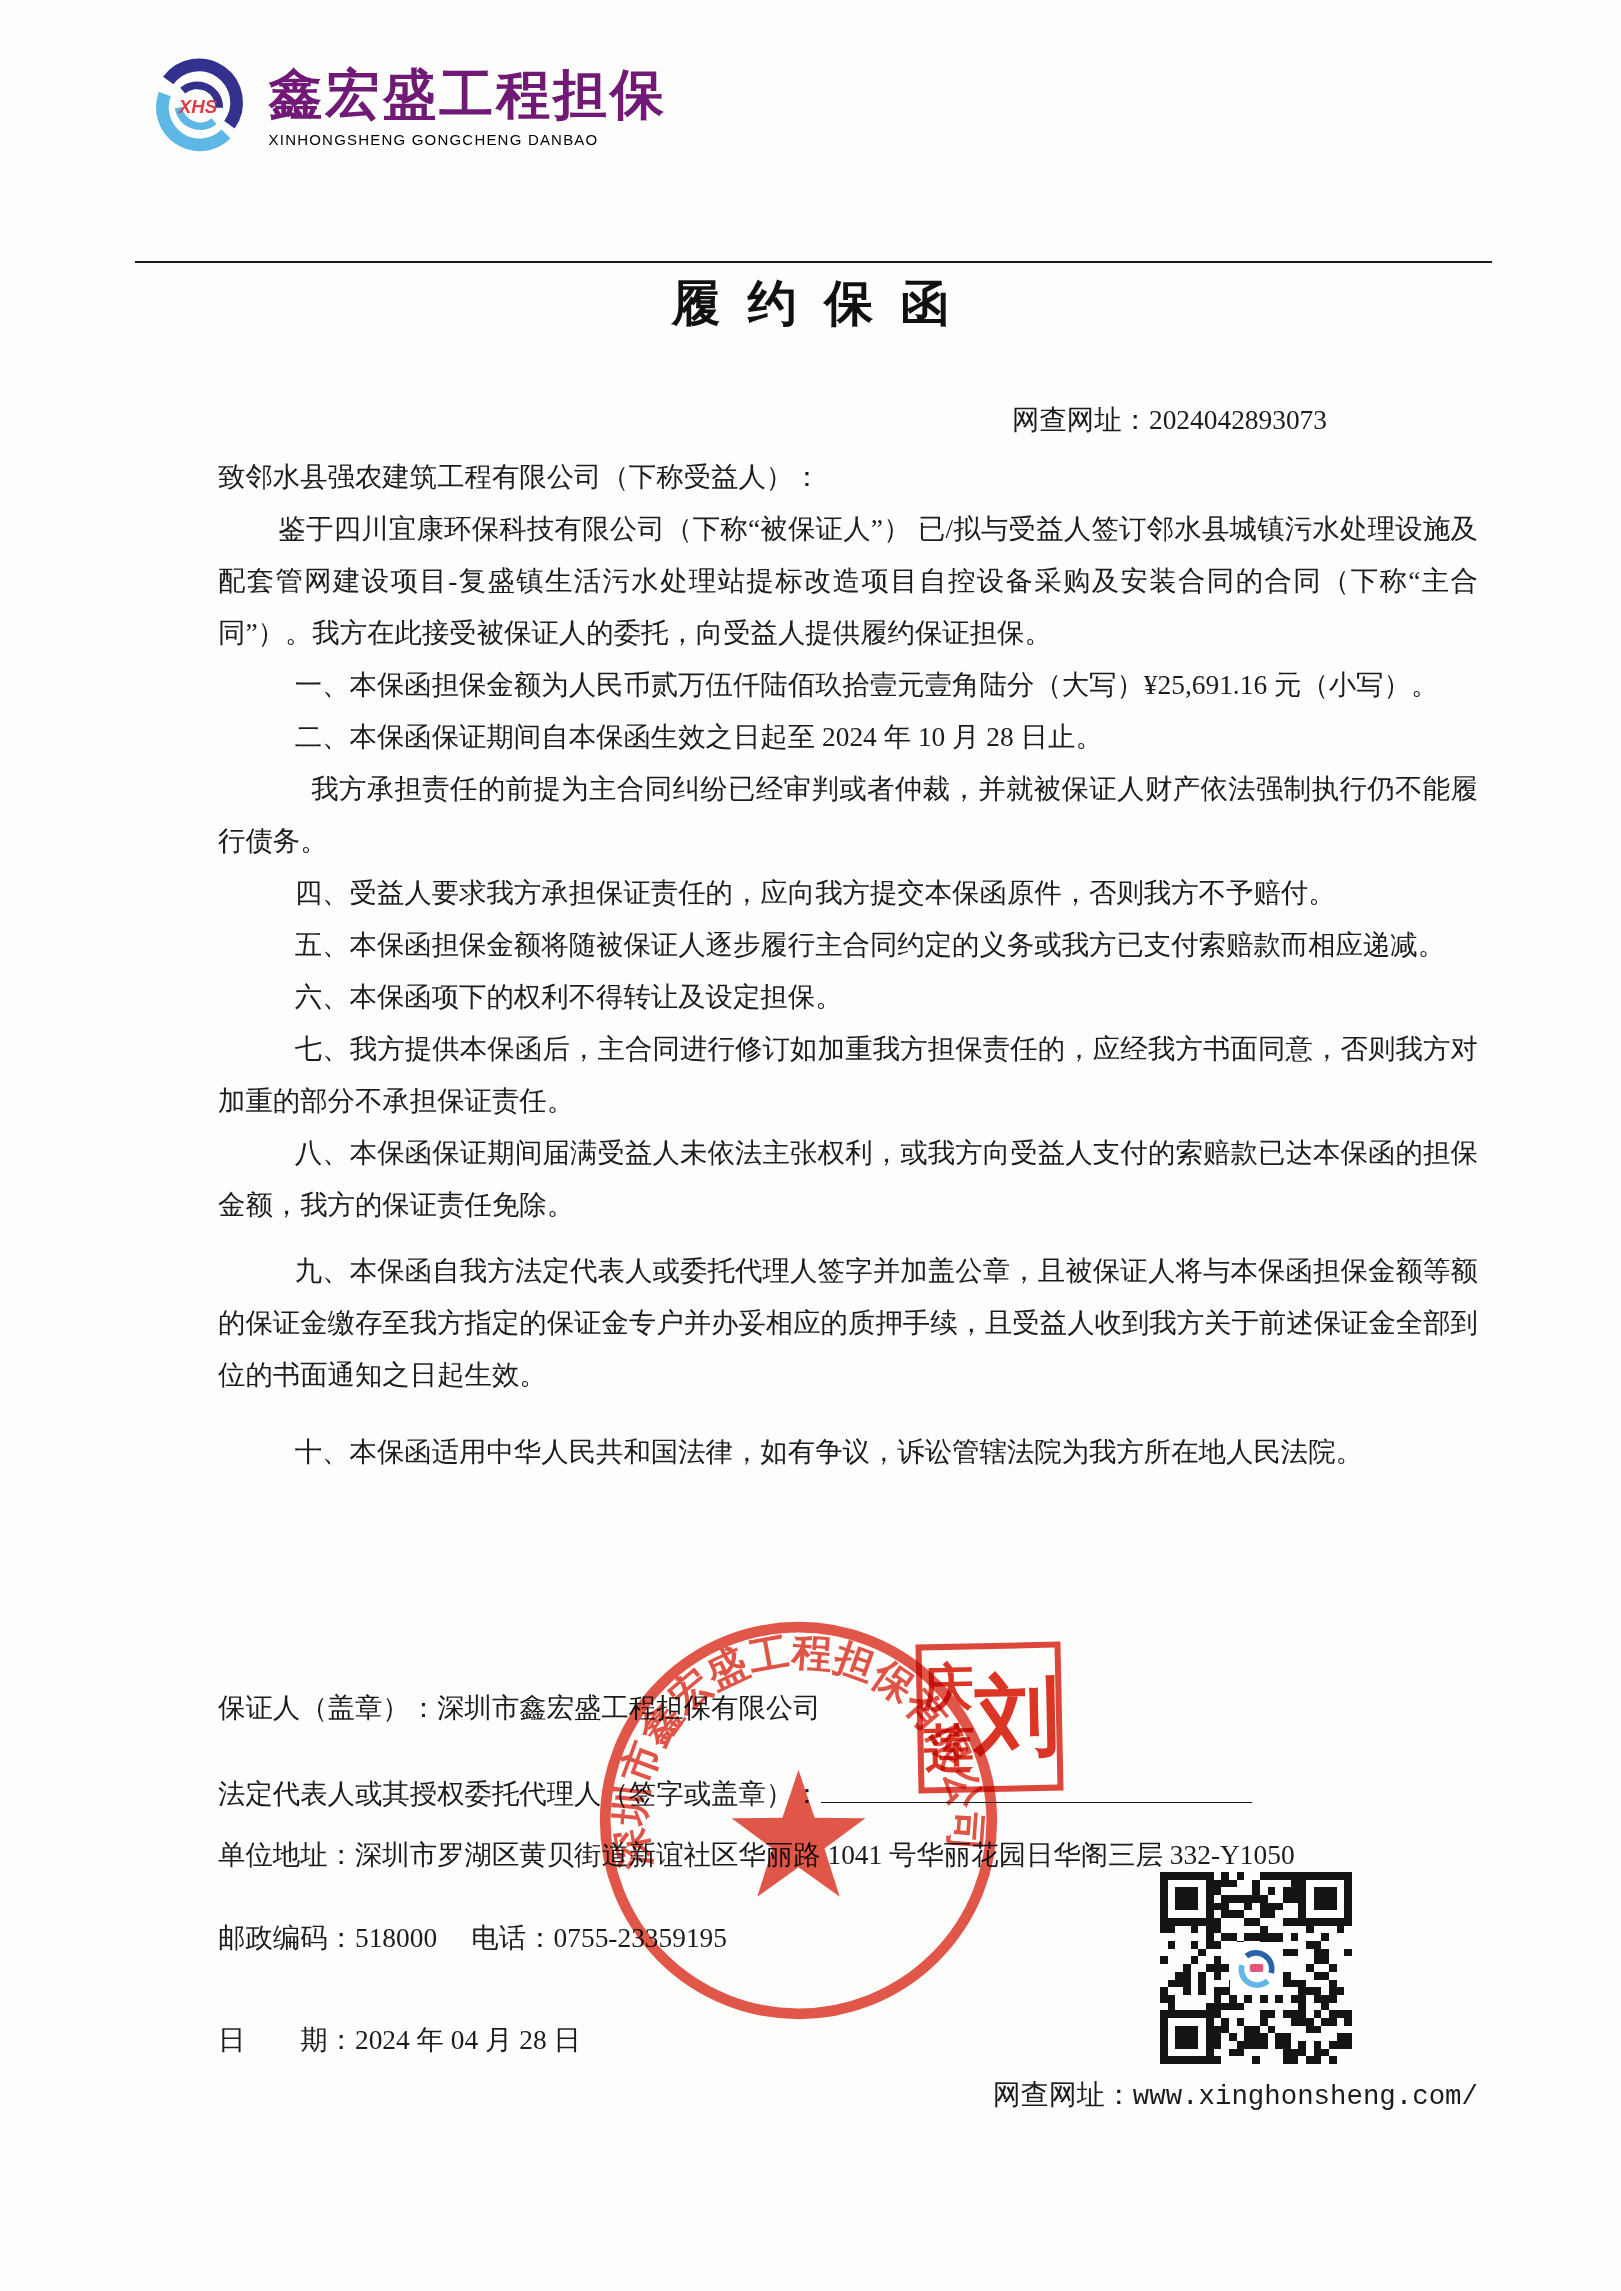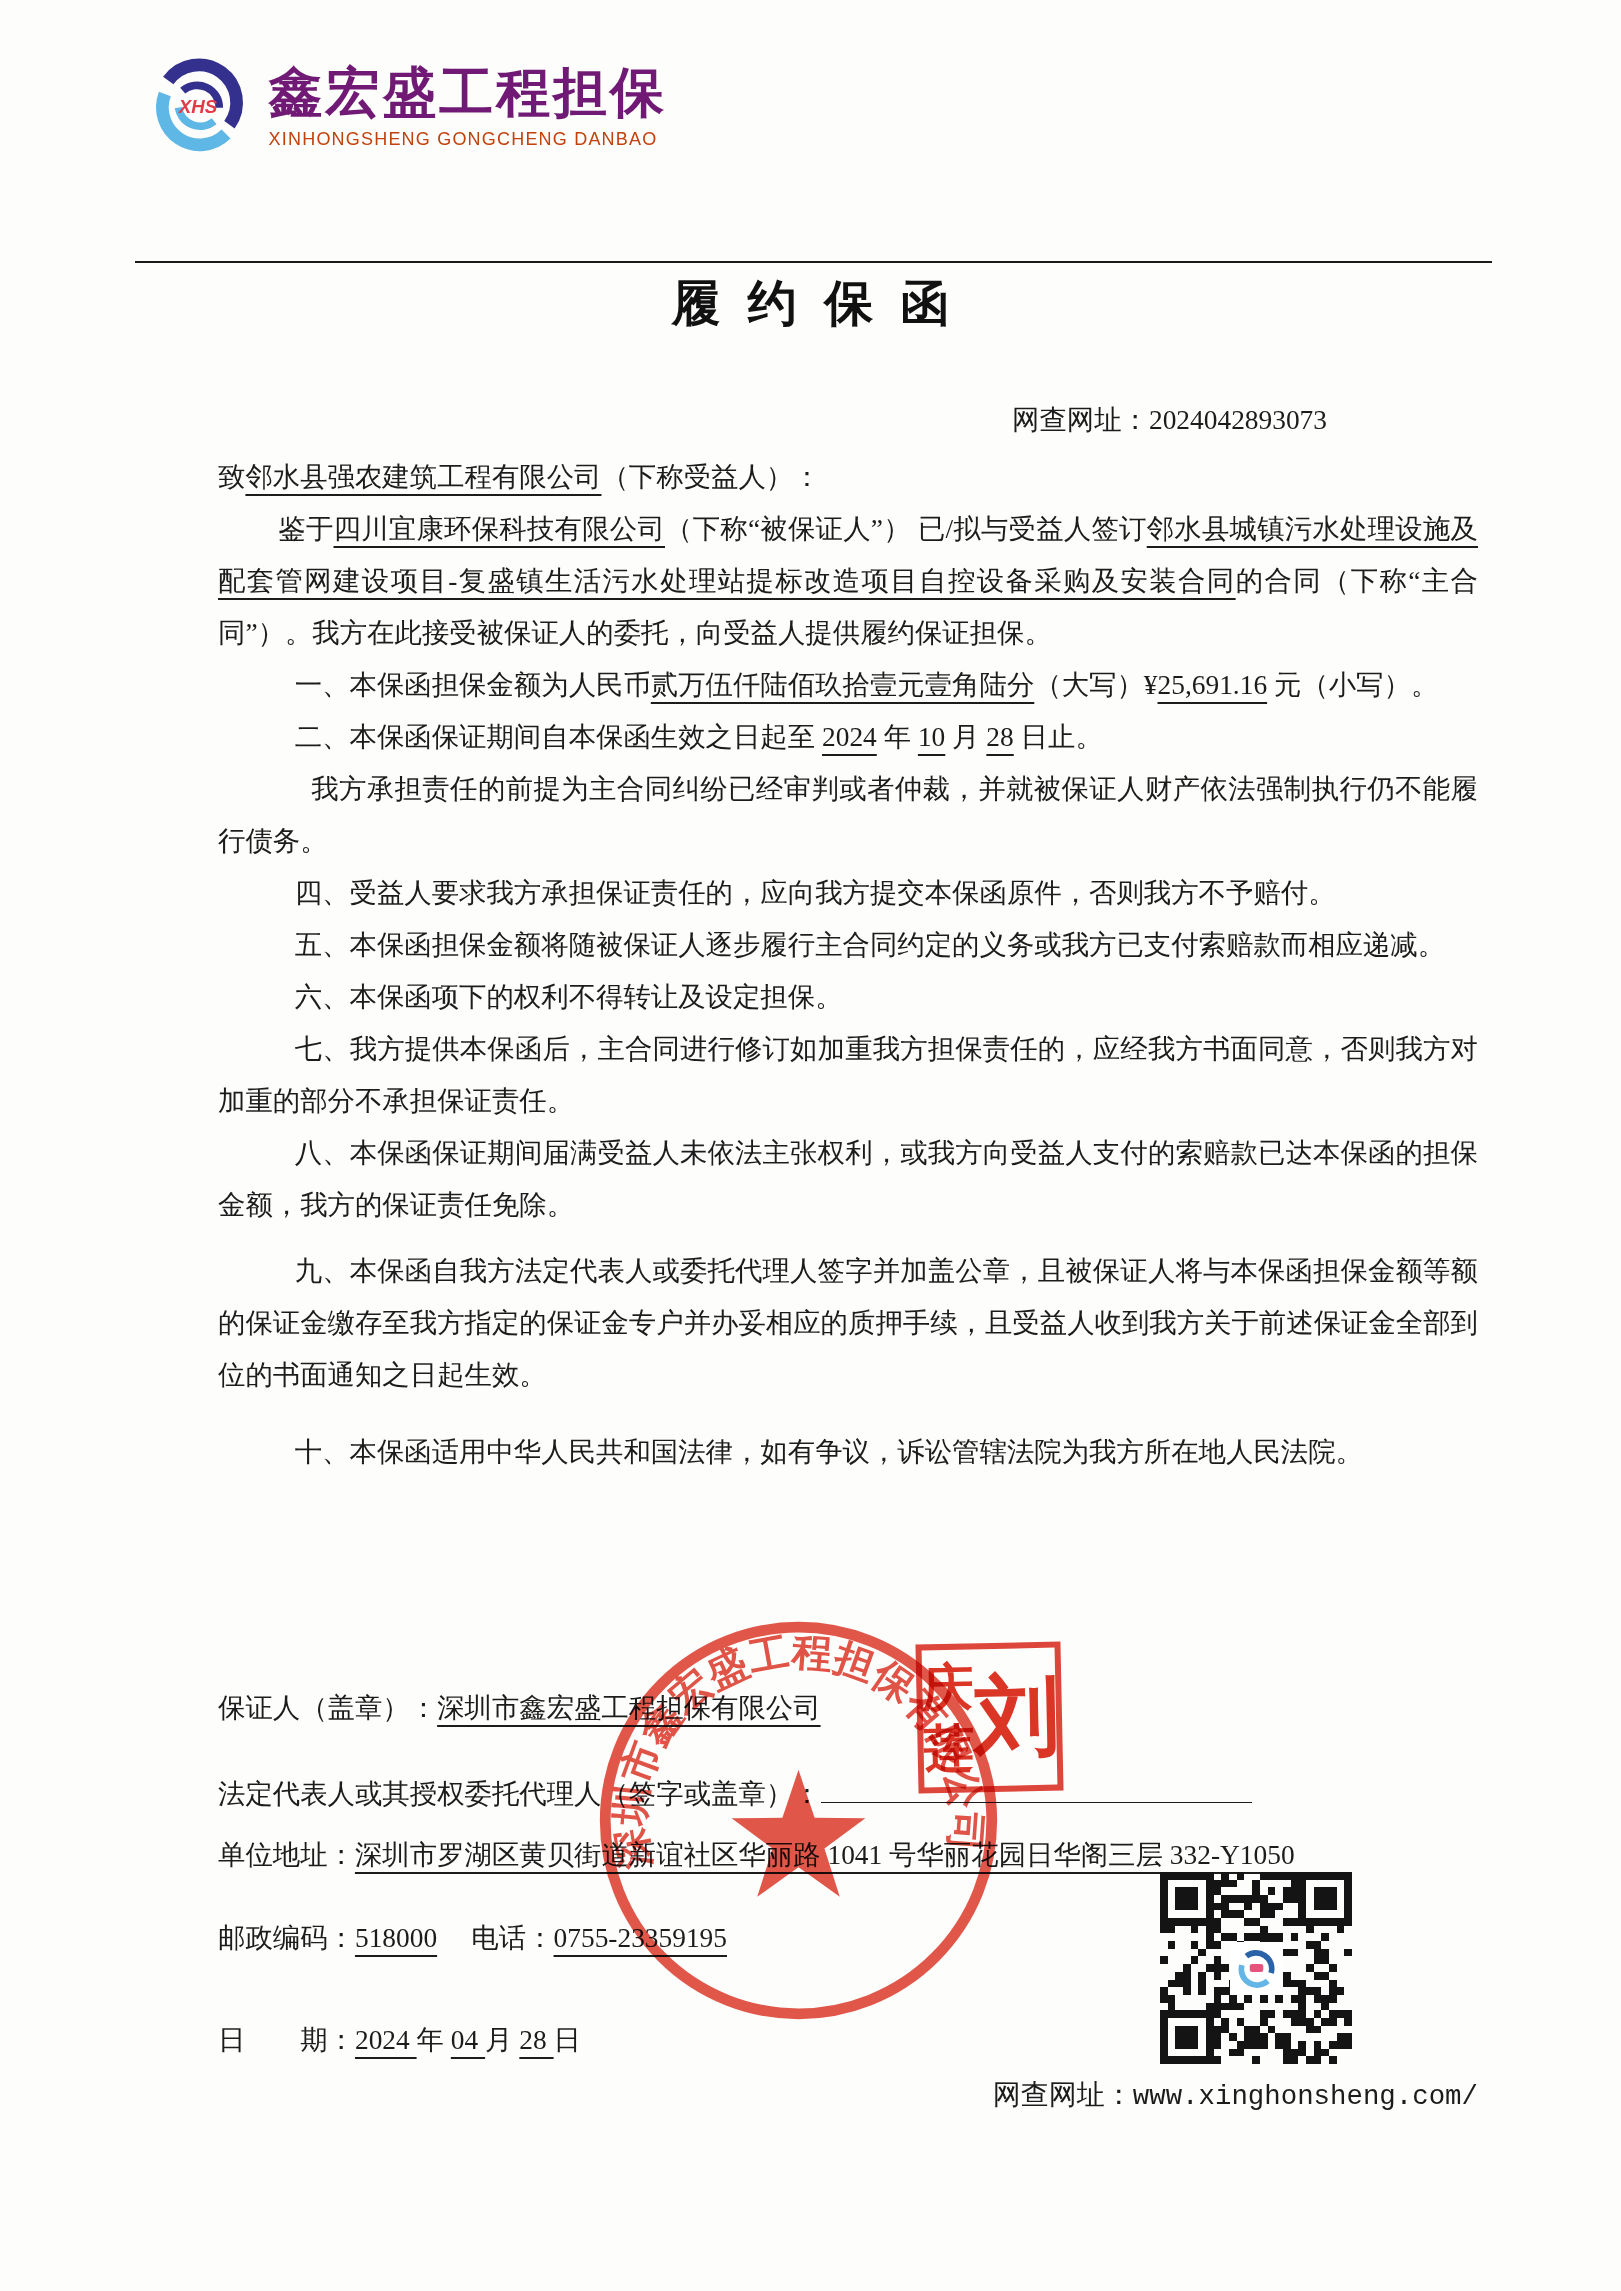--- a/index.html
+++ b/index.html
@@ -5,40 +5,40 @@
   html,body{margin:0;padding:0;background:#ffffff;}
   .page{position:relative;width:1621px;height:2292px;background:#fdfdfc;overflow:hidden;
         font-family:"Liberation Serif","DejaVu Serif",serif;color:#1c1c1c;}
 
   
   .header{position:absolute;left:147px;top:55px;display:flex;align-items:center;gap:19.6px;}
   .logo-icon{width:102px;height:102px;flex:0 0 auto;}
   .brand-text{display:flex;flex-direction:column;}
   .brand-cn{font-family:"Liberation Sans","DejaVu Sans",sans-serif;font-weight:bold;
             font-size:54px;letter-spacing:2.9px;color:#701a75;line-height:61px;}
-  .brand-en{font-family:"Liberation Sans","DejaVu Sans",sans-serif;font-size:18px;
-            letter-spacing:1.2px;color:#c2410c;margin-top:5.9px;}
+  .brand-en{font-family:"Liberation Sans","DejaVu Sans",sans-serif;font-size:15px;
+            letter-spacing:1.2px;color:#000000;margin-top:5.9px;}
 
   .rule{position:absolute;left:135px;right:129px;top:261px;border-top:2.9px solid #1b1b1b;}
 
   .doc-title{position:absolute;left:0;right:0;top:271px;text-align:center;
              font-size:49px;font-weight:bold;letter-spacing:27.4px;text-indent:27.4px;color:#111;}
 
   .ref-line{position:absolute;top:402px;right:294px;font-size:27.4px;white-space:nowrap;}
 
   
   .body-block{position:absolute;left:218px;width:1260px;top:451px;font-size:27.4px;}
   .body-block p{margin:0;line-height:52px;text-align:justify;}
   .ind-para{text-indent:2.2em;}
   .ind-clause{text-indent:2.8em;}
   .ind-sub{text-indent:3.4em;}
   .gap-sm{margin-top:13.7px !important;}
   .gap-md{margin-top:25.5px !important;}
 
-  .u{text-decoration:underline;text-underline-offset:7.8px;text-decoration-thickness:1.5px;}
+  .u{text-underline-offset:7.8px;text-decoration-thickness:1.5px;}
 
   
   .sig-block{position:absolute;left:218px;width:1260px;top:1690px;font-size:27.4px;}
   .sig-block .sig-row{margin:0;line-height:37px;white-space:nowrap;}
   .sig-row:nth-child(1){margin-bottom:46px;}
   .sig-row:nth-child(2){margin-bottom:23.5px;}
   .sig-row:nth-child(3){margin-bottom:46px;}
   .sig-row:nth-child(4){margin-bottom:65px;}
   .blank{display:inline-block;border-bottom:1.5px solid #1c1c1c;height:29px;vertical-align:baseline;}
 

